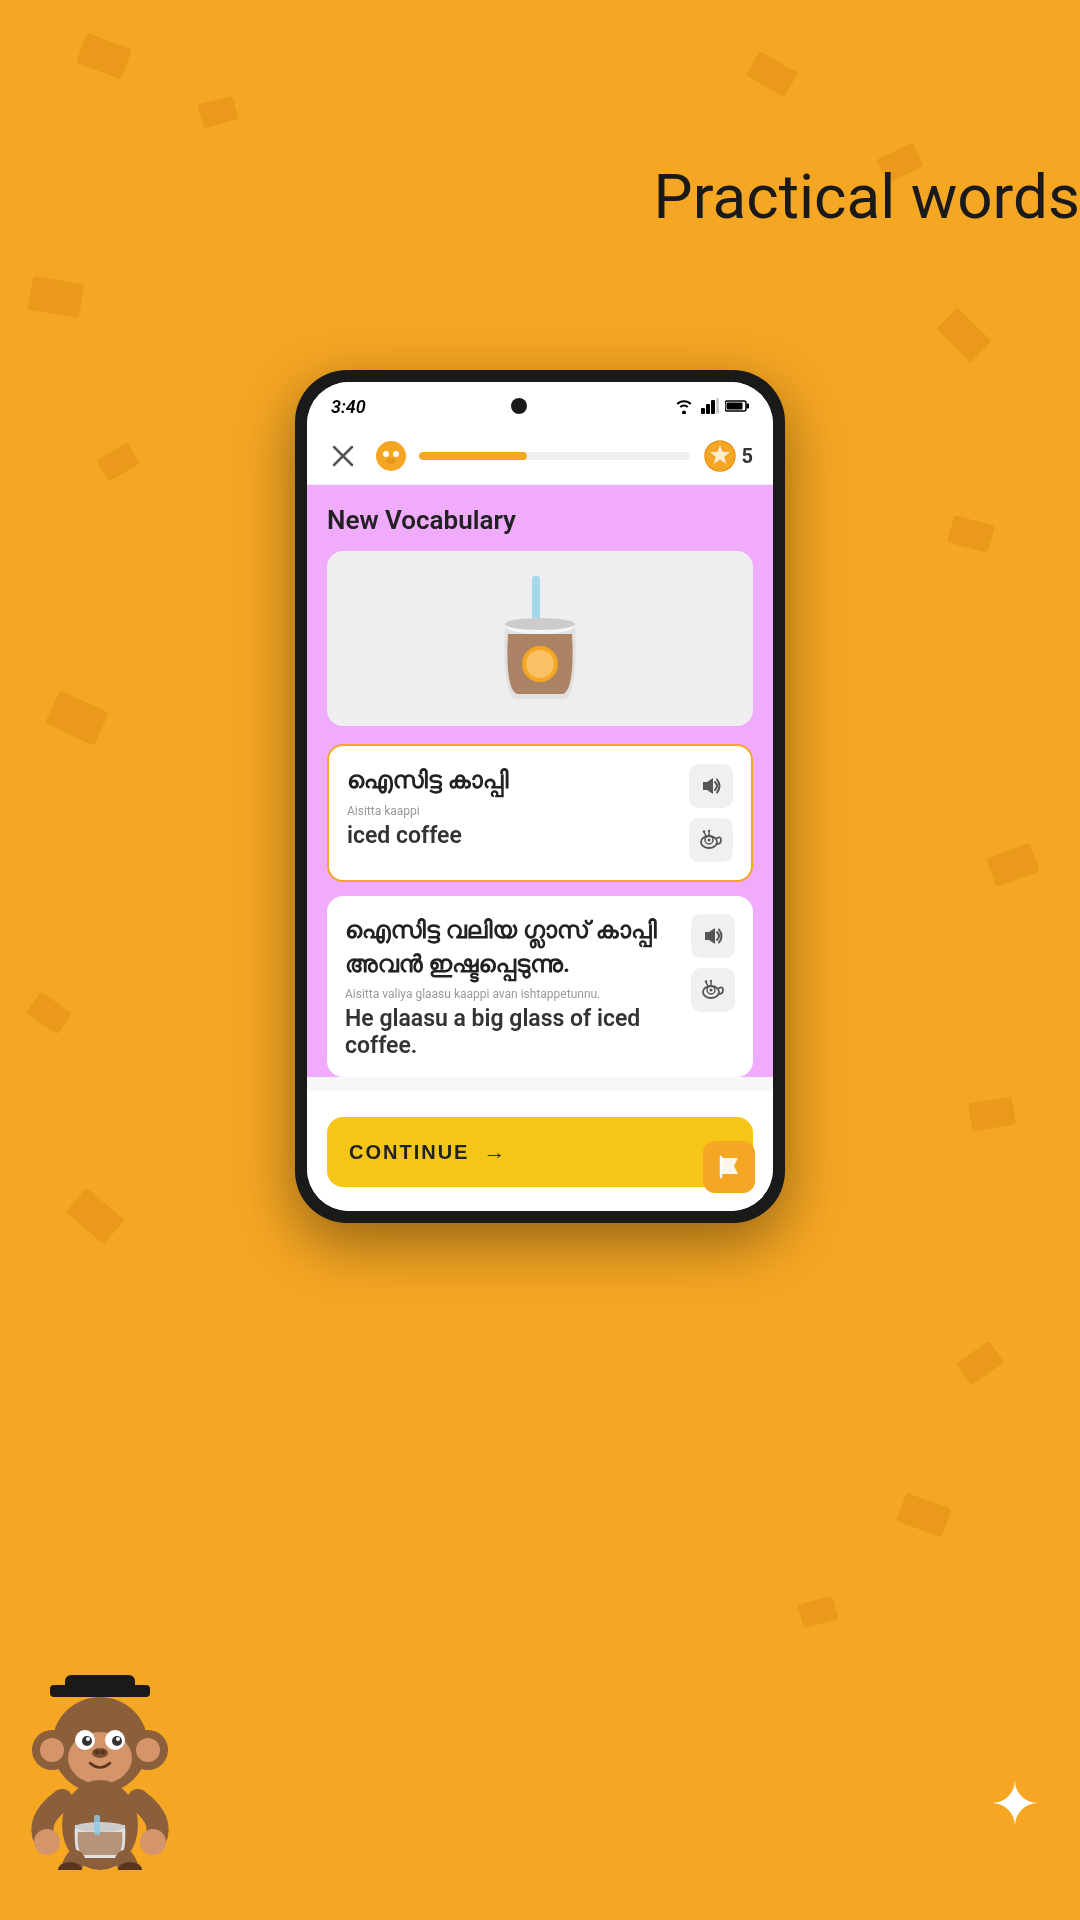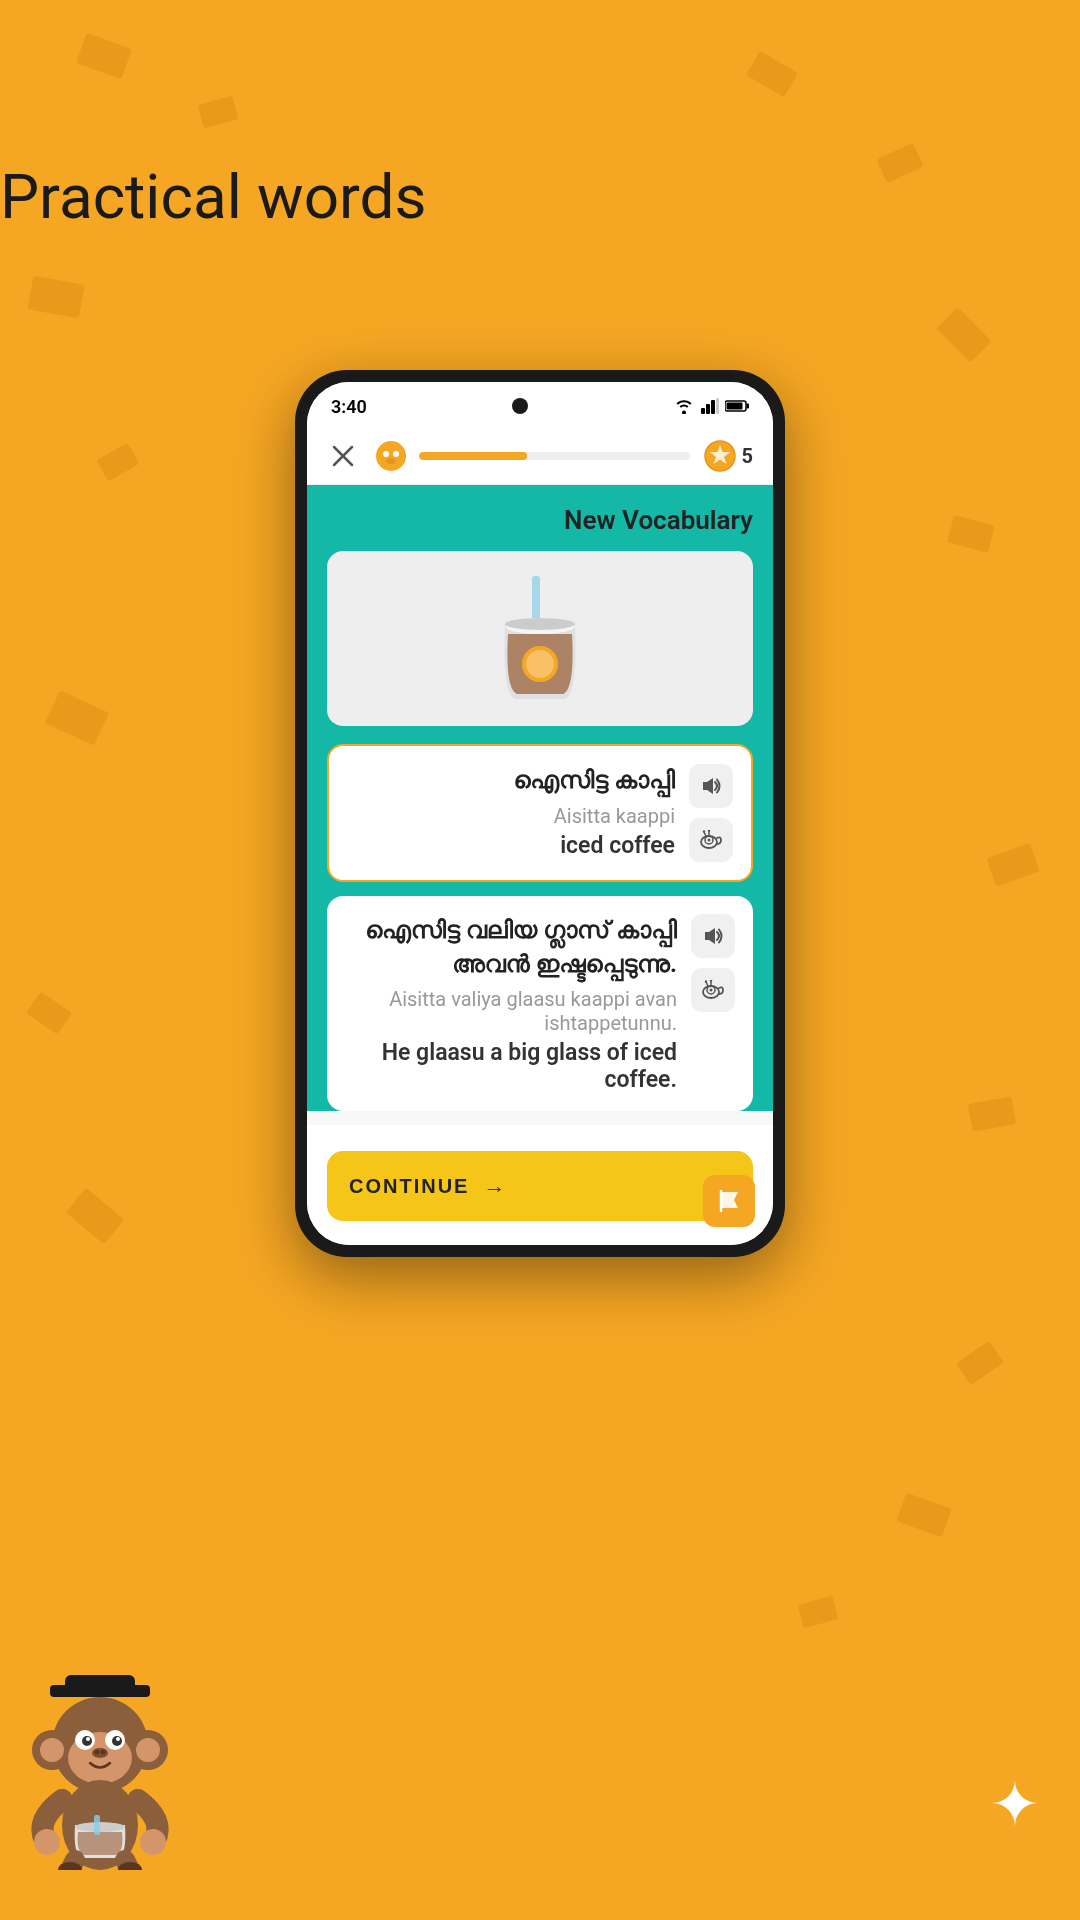--- a/index.html
+++ b/index.html
@@ -21,21 +21,21 @@
       border-radius: 3px;
       opacity: 0.85;
     }
 
     
     .title-area {
       position: absolute;
       top: 160px;
       left: 0;
       right: 0;
-      text-align: left;
+      text-align: right;
     }
 
     .main-title {
       font-size: 62px;
       font-weight: 400;
       color: #1a1a1a;
       line-height: 1.2;
     }
 
     
@@ -64,20 +64,21 @@
     }
 
     
     .status-bar {
       background: white;
       display: flex;
       justify-content: space-between;
       align-items: center;
       padding: 10px 24px 6px;
       height: 44px;
+      font-style: italic;
     }
 
     .status-time {
       font-size: 18px;
       font-weight: 600;
       color: #000;
     }
 
     .camera-notch {
       width: 16px;
@@ -149,23 +150,22 @@
     }
 
     .coin-count {
       font-size: 20px;
       font-weight: 700;
       color: #333;
     }
 
     
     .screen-content {
-      background: #14b8a6;
+      background: #f0abfc;
       padding: 20px 20px 0;
-      text-align: right;
     }
 
     .vocab-title {
       font-size: 26px;
       font-weight: 600;
       color: #222;
       margin-bottom: 16px;
     }
 
     
@@ -203,21 +203,21 @@
 
     .vocab-malayalam {
       font-size: 24px;
       font-weight: 700;
       color: #222;
       margin-bottom: 6px;
       line-height: 1.4;
     }
 
     .vocab-transliteration {
-      font-size: 20px;
+      font-size: 12px;
       color: #999;
       margin-bottom: 4px;
     }
 
     .vocab-translation {
       font-size: 23px;
       font-weight: 600;
       color: #333;
     }
 

